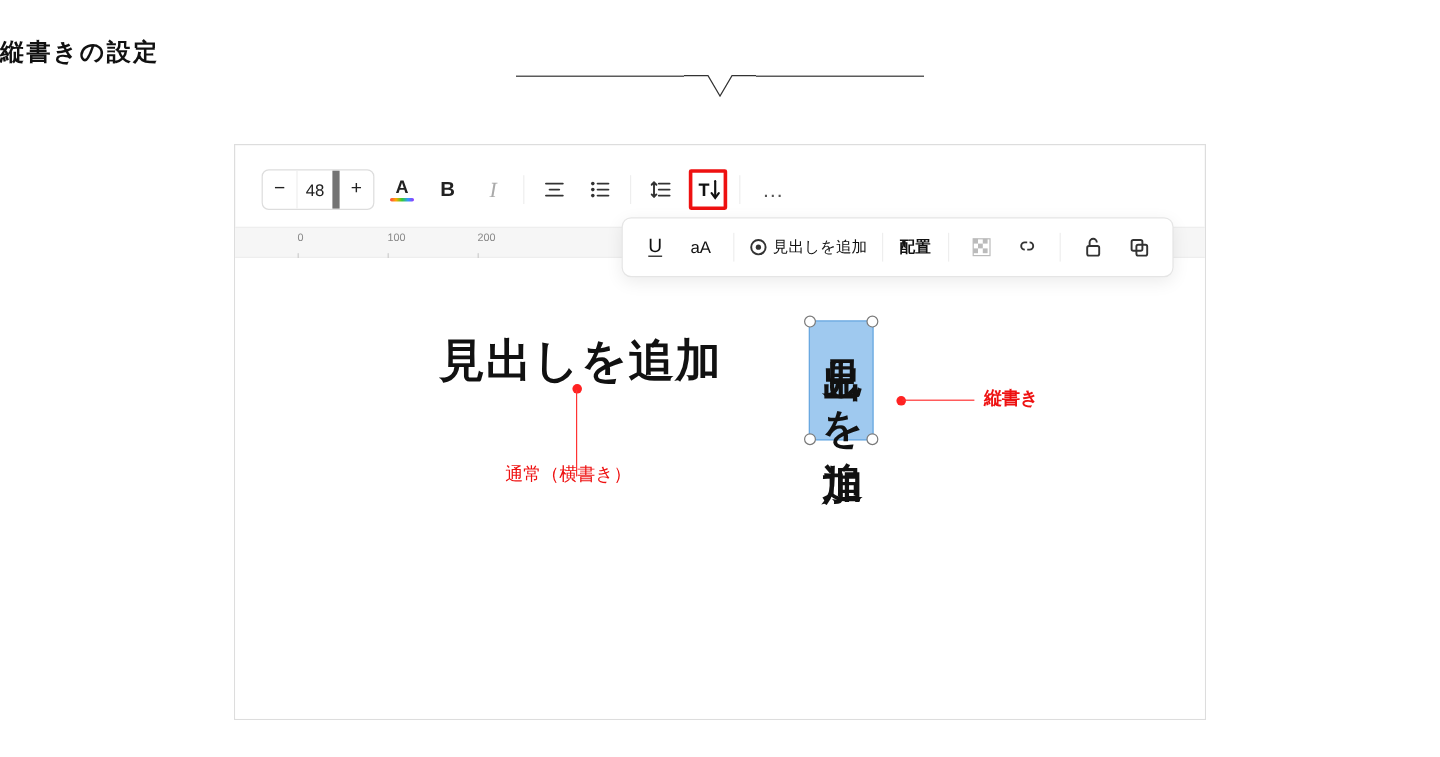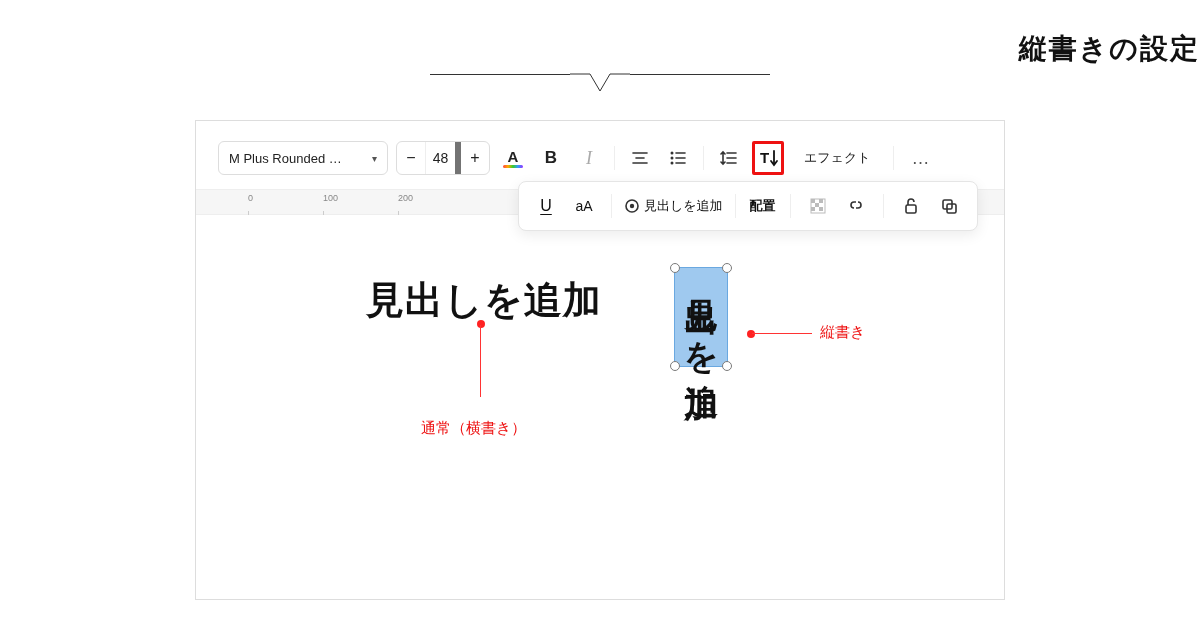--- a/index.html
+++ b/index.html
@@ -6,22 +6,22 @@
   body {
     margin: 0;
     width: 1200px;
     height: 631px;
     background: #fff;
     font-family: "Hiragino Kaku Gothic ProN", "Yu Gothic", Meiryo, sans-serif;
     color: #111;
     position: relative;
   }
   .page-title {
-    text-align: right;
-    font-size: 28px;
+    text-align: left;
+    font-size: 20px;
     font-weight: 600;
     margin-top: 30px;
     letter-spacing: 2px;
   }
   .title-underline {
     position: relative;
     margin: 6px auto 0;
     width: 340px;
     height: 24px;
   }
@@ -236,24 +236,20 @@
   <div class="hr-left"></div>
   <div class="hr-right"></div>
   <svg width="60" height="24">
       <polyline points="0,1 20,1 30,18 40,1 60,1" fill="none" stroke="#333" stroke-width="1"></polyline>
     </svg>
 </div>
 
 <div class="editor-frame">
 
   <div class="toolbar">
-    <div class="font-select">
-      <span class="fname">M Plus Rounded …</span>
-      <span class="chev">▾</span>
-    </div>
 
     <div class="size-group">
       <div class="size-btn">−</div>
       <div class="size-val">48</div>
       <div class="size-btn">+</div>
     </div>
 
     <div class="tbtn" style="flex-direction:column;gap:1px;">
       <span style="font-weight:700;font-size:15px;line-height:1;">A</span>
       <span style="display:block;width:20px;height:3px;border-radius:2px;background:linear-gradient(90deg,#f44,#fa0,#3c3,#39f,#93f);"></span>
@@ -307,21 +303,20 @@
     <div class="tbtn vtext-highlight">
       <svg width="22" height="22">
         <text x="3" y="16" font-size="15" font-weight="700" fill="#111">T</text>
         <g stroke="#111" stroke-width="1.8" stroke-linecap="round" fill="none">
           <line x1="17" y1="4" x2="17" y2="17"></line>
           <path d="M14 14 L17 18 L20 14"></path>
         </g>
       </svg>
     </div>
 
-    <div class="effect-btn">エフェクト</div>
 
     <div style="width:1px;height:24px;background:#eee;margin:0 2px;"></div>
 
     <div class="tbtn more-btn">…</div>
   </div>
 
   <div class="ruler-wrap">
     <div class="ruler">
       <span class="tick" style="left:30px">0</span>
       <span class="tick" style="left:105px">100</span>
@@ -389,20 +384,20 @@
     <div class="vtext-box">
       <div class="vt">見出しを追加</div>
       <div class="handle tl"></div>
       <div class="handle tr"></div>
       <div class="handle bl"></div>
       <div class="handle br"></div>
     </div>
 
     <div class="dot" style="left:281px; top:105px;"></div>
     <div class="anno-line" style="left:284px; top:110px; width:1px; height:72px;"></div>
-    <div class="anno" style="left:225px; top:204px;text-align:center;">通常（横書き）</div>
+    <div class="anno" style="left:225px; top:171px;text-align:center;">通常（横書き）</div>
 
     <div class="dot" style="left:551px; top:115px;"></div>
     <div class="anno-line" style="left:556px; top:118px; width:60px; height:1px;"></div>
-    <div class="anno" style="left:624px; top:108px;">縦書き</div>
+    <div class="anno" style="left:624px; top:108px;font-weight:bold;">縦書き</div>
   </div>
 
 </div>
 
 </body></html>

